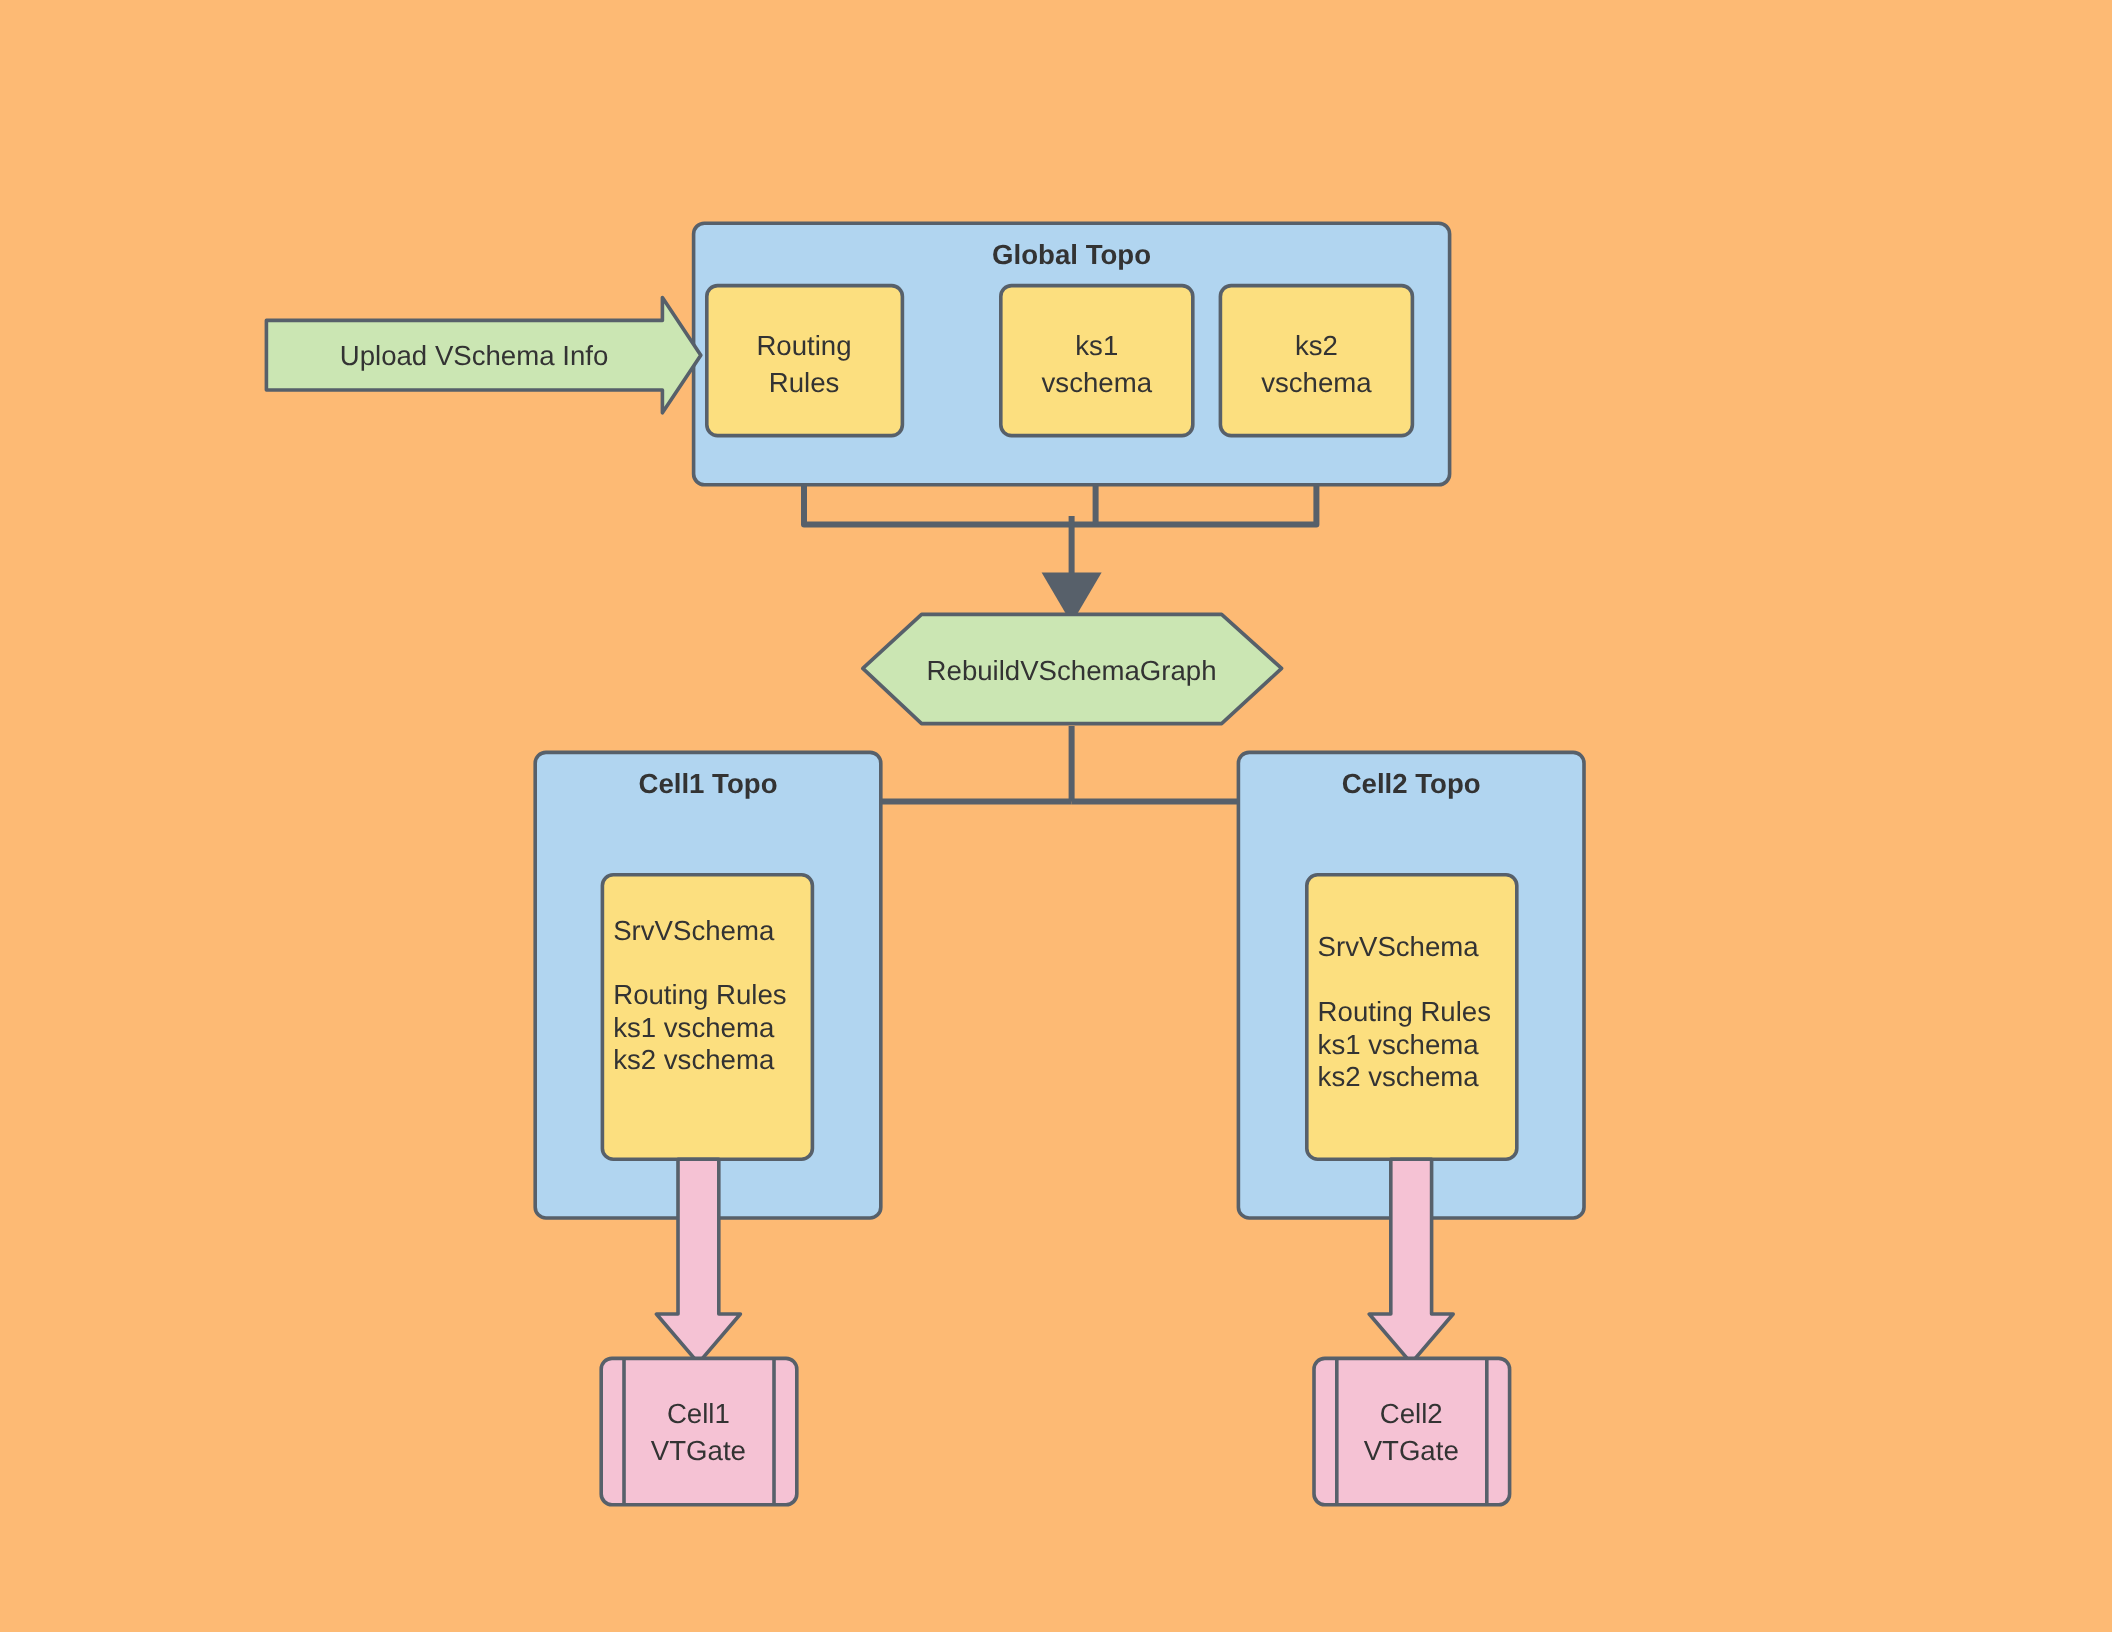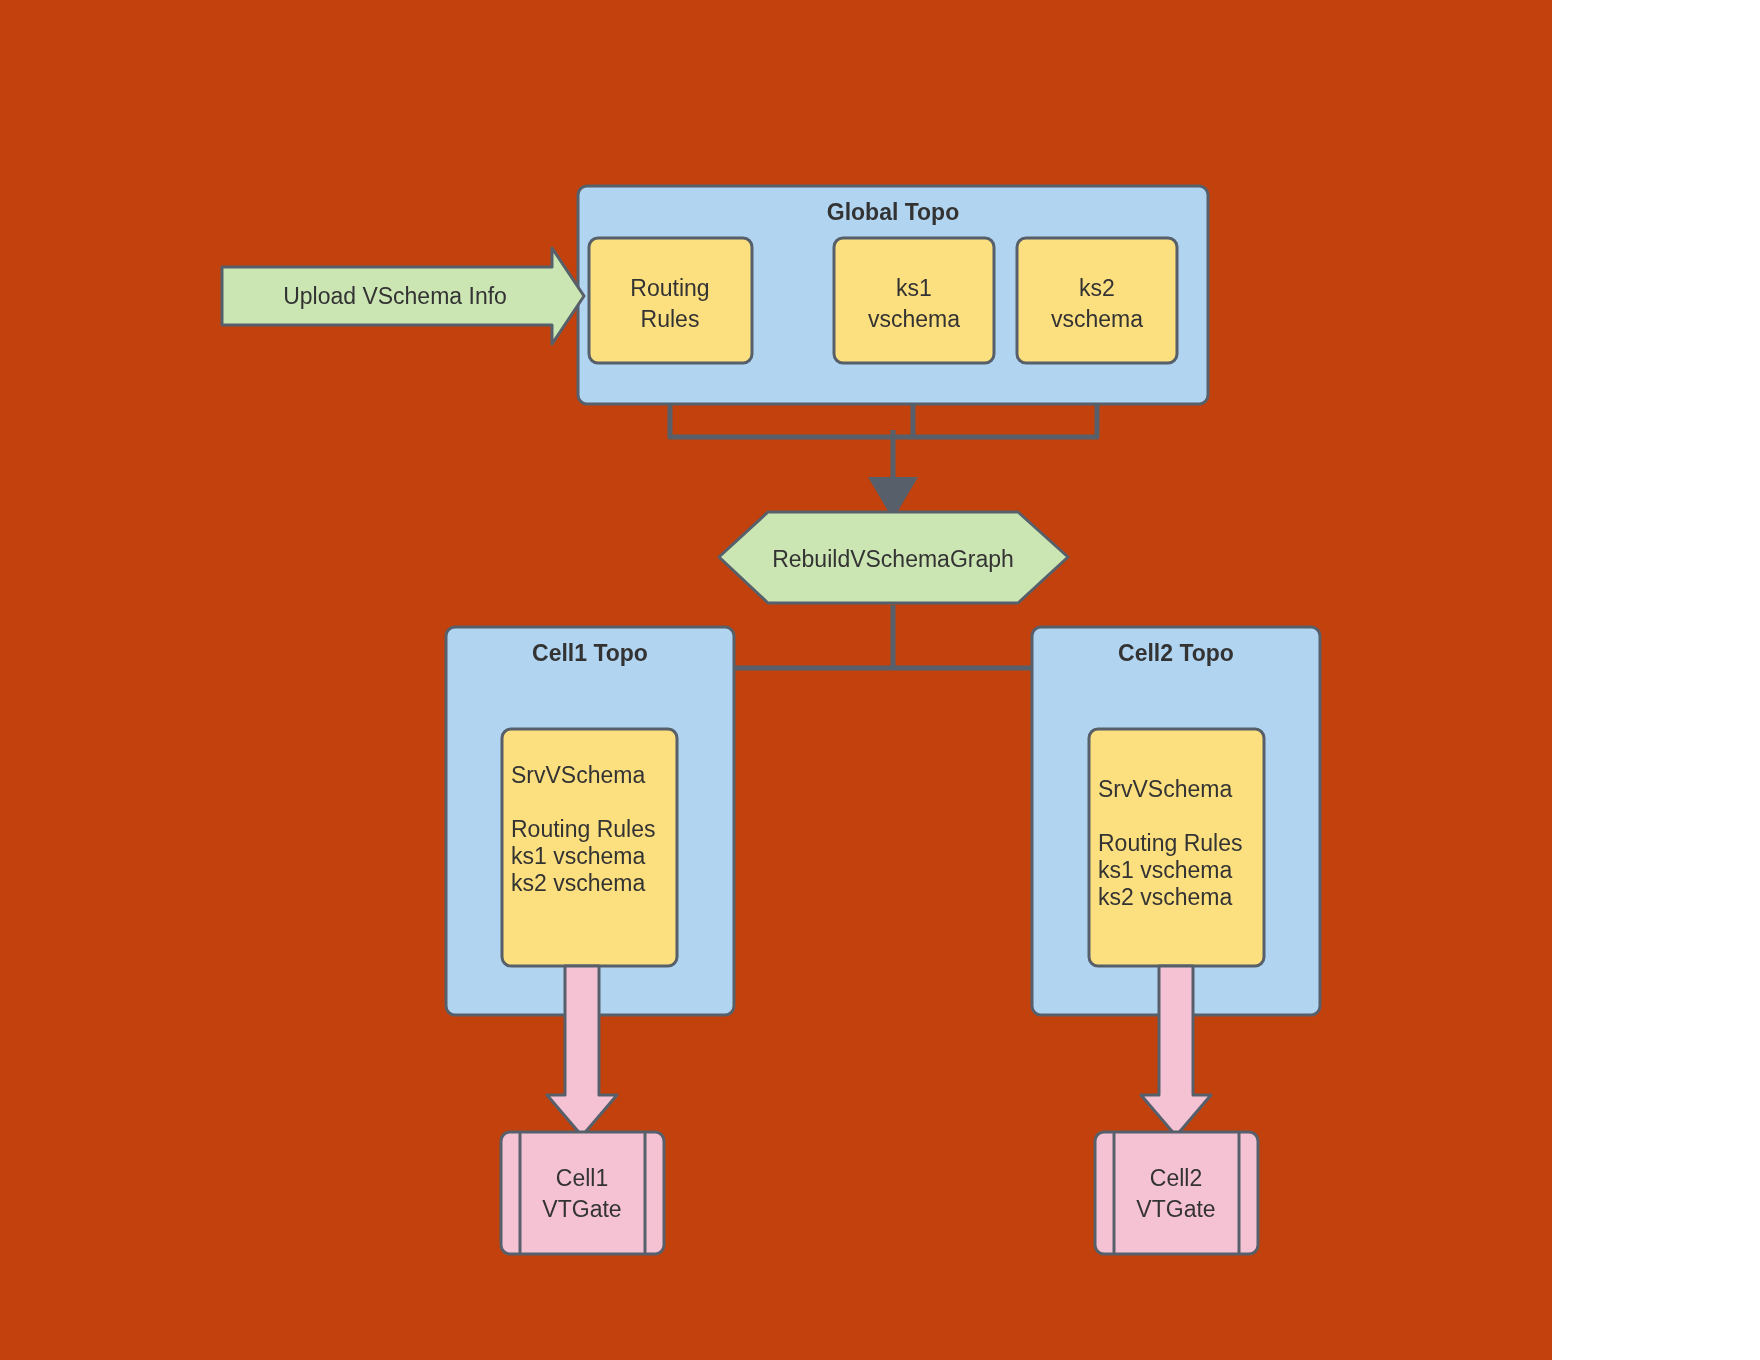--- a/index.html
+++ b/index.html
@@ -8,23 +8,23 @@
     background: #ffffff;
   }
   body {
     width: 1760px;
     height: 1360px;
     font-family: "Liberation Sans", sans-serif;
     overflow: hidden;
   }
   #diagram-root {
     position: relative;
-    width: 1552px;
+    width: 1760px;
     height: 1360px;
-    background: #c2410c;
+    background: #fdba74;
   }
   svg.diagram {
     display: block;
     width: 1760px;
     height: 1360px;
   }
   text {
     font-family: "Liberation Sans", sans-serif;
     fill: #333333;
   }

